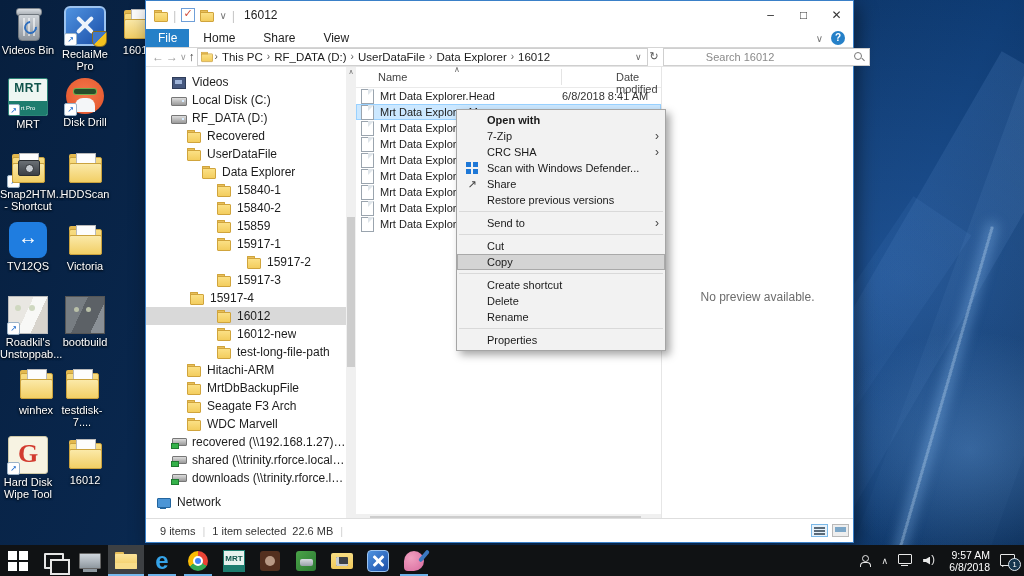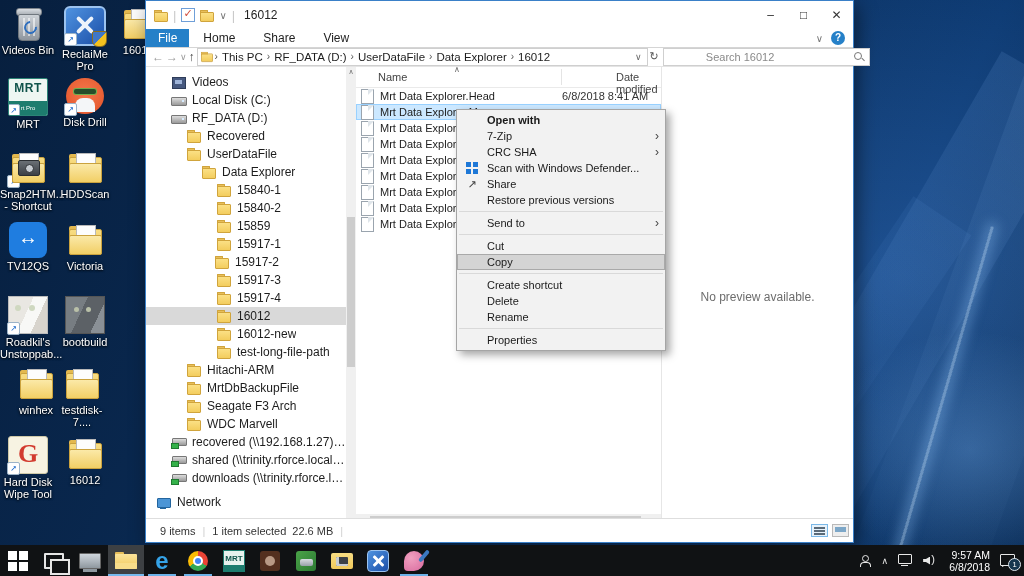--- a/index.html
+++ b/index.html
@@ -483,29 +483,29 @@
             <span class="tlabel">15840-2</span>
           </div>
           <div class="tree-item" style="padding-left: 70px;">
             <span class="ticon folder"></span>
             <span class="tlabel">15859</span>
           </div>
           <div class="tree-item" style="padding-left: 70px;">
             <span class="ticon folder"></span>
             <span class="tlabel">15917-1</span>
           </div>
-          <div class="tree-item" style="padding-left: 68px;">
+          <div class="tree-item" style="padding-left: 100px;">
             <span class="ticon folder"></span>
             <span class="tlabel">15917-2</span>
           </div>
           <div class="tree-item" style="padding-left: 70px;">
             <span class="ticon folder"></span>
             <span class="tlabel">15917-3</span>
           </div>
-          <div class="tree-item" style="padding-left: 70px;">
+          <div class="tree-item" style="padding-left: 43px;">
             <span class="ticon folder"></span>
             <span class="tlabel">15917-4</span>
           </div>
           <div class="tree-item selected" style="padding-left: 70px;">
             <span class="ticon folder"></span>
             <span class="tlabel">16012</span>
           </div>
           <div class="tree-item" style="padding-left: 70px;">
             <span class="ticon folder"></span>
             <span class="tlabel">16012-new</span>

